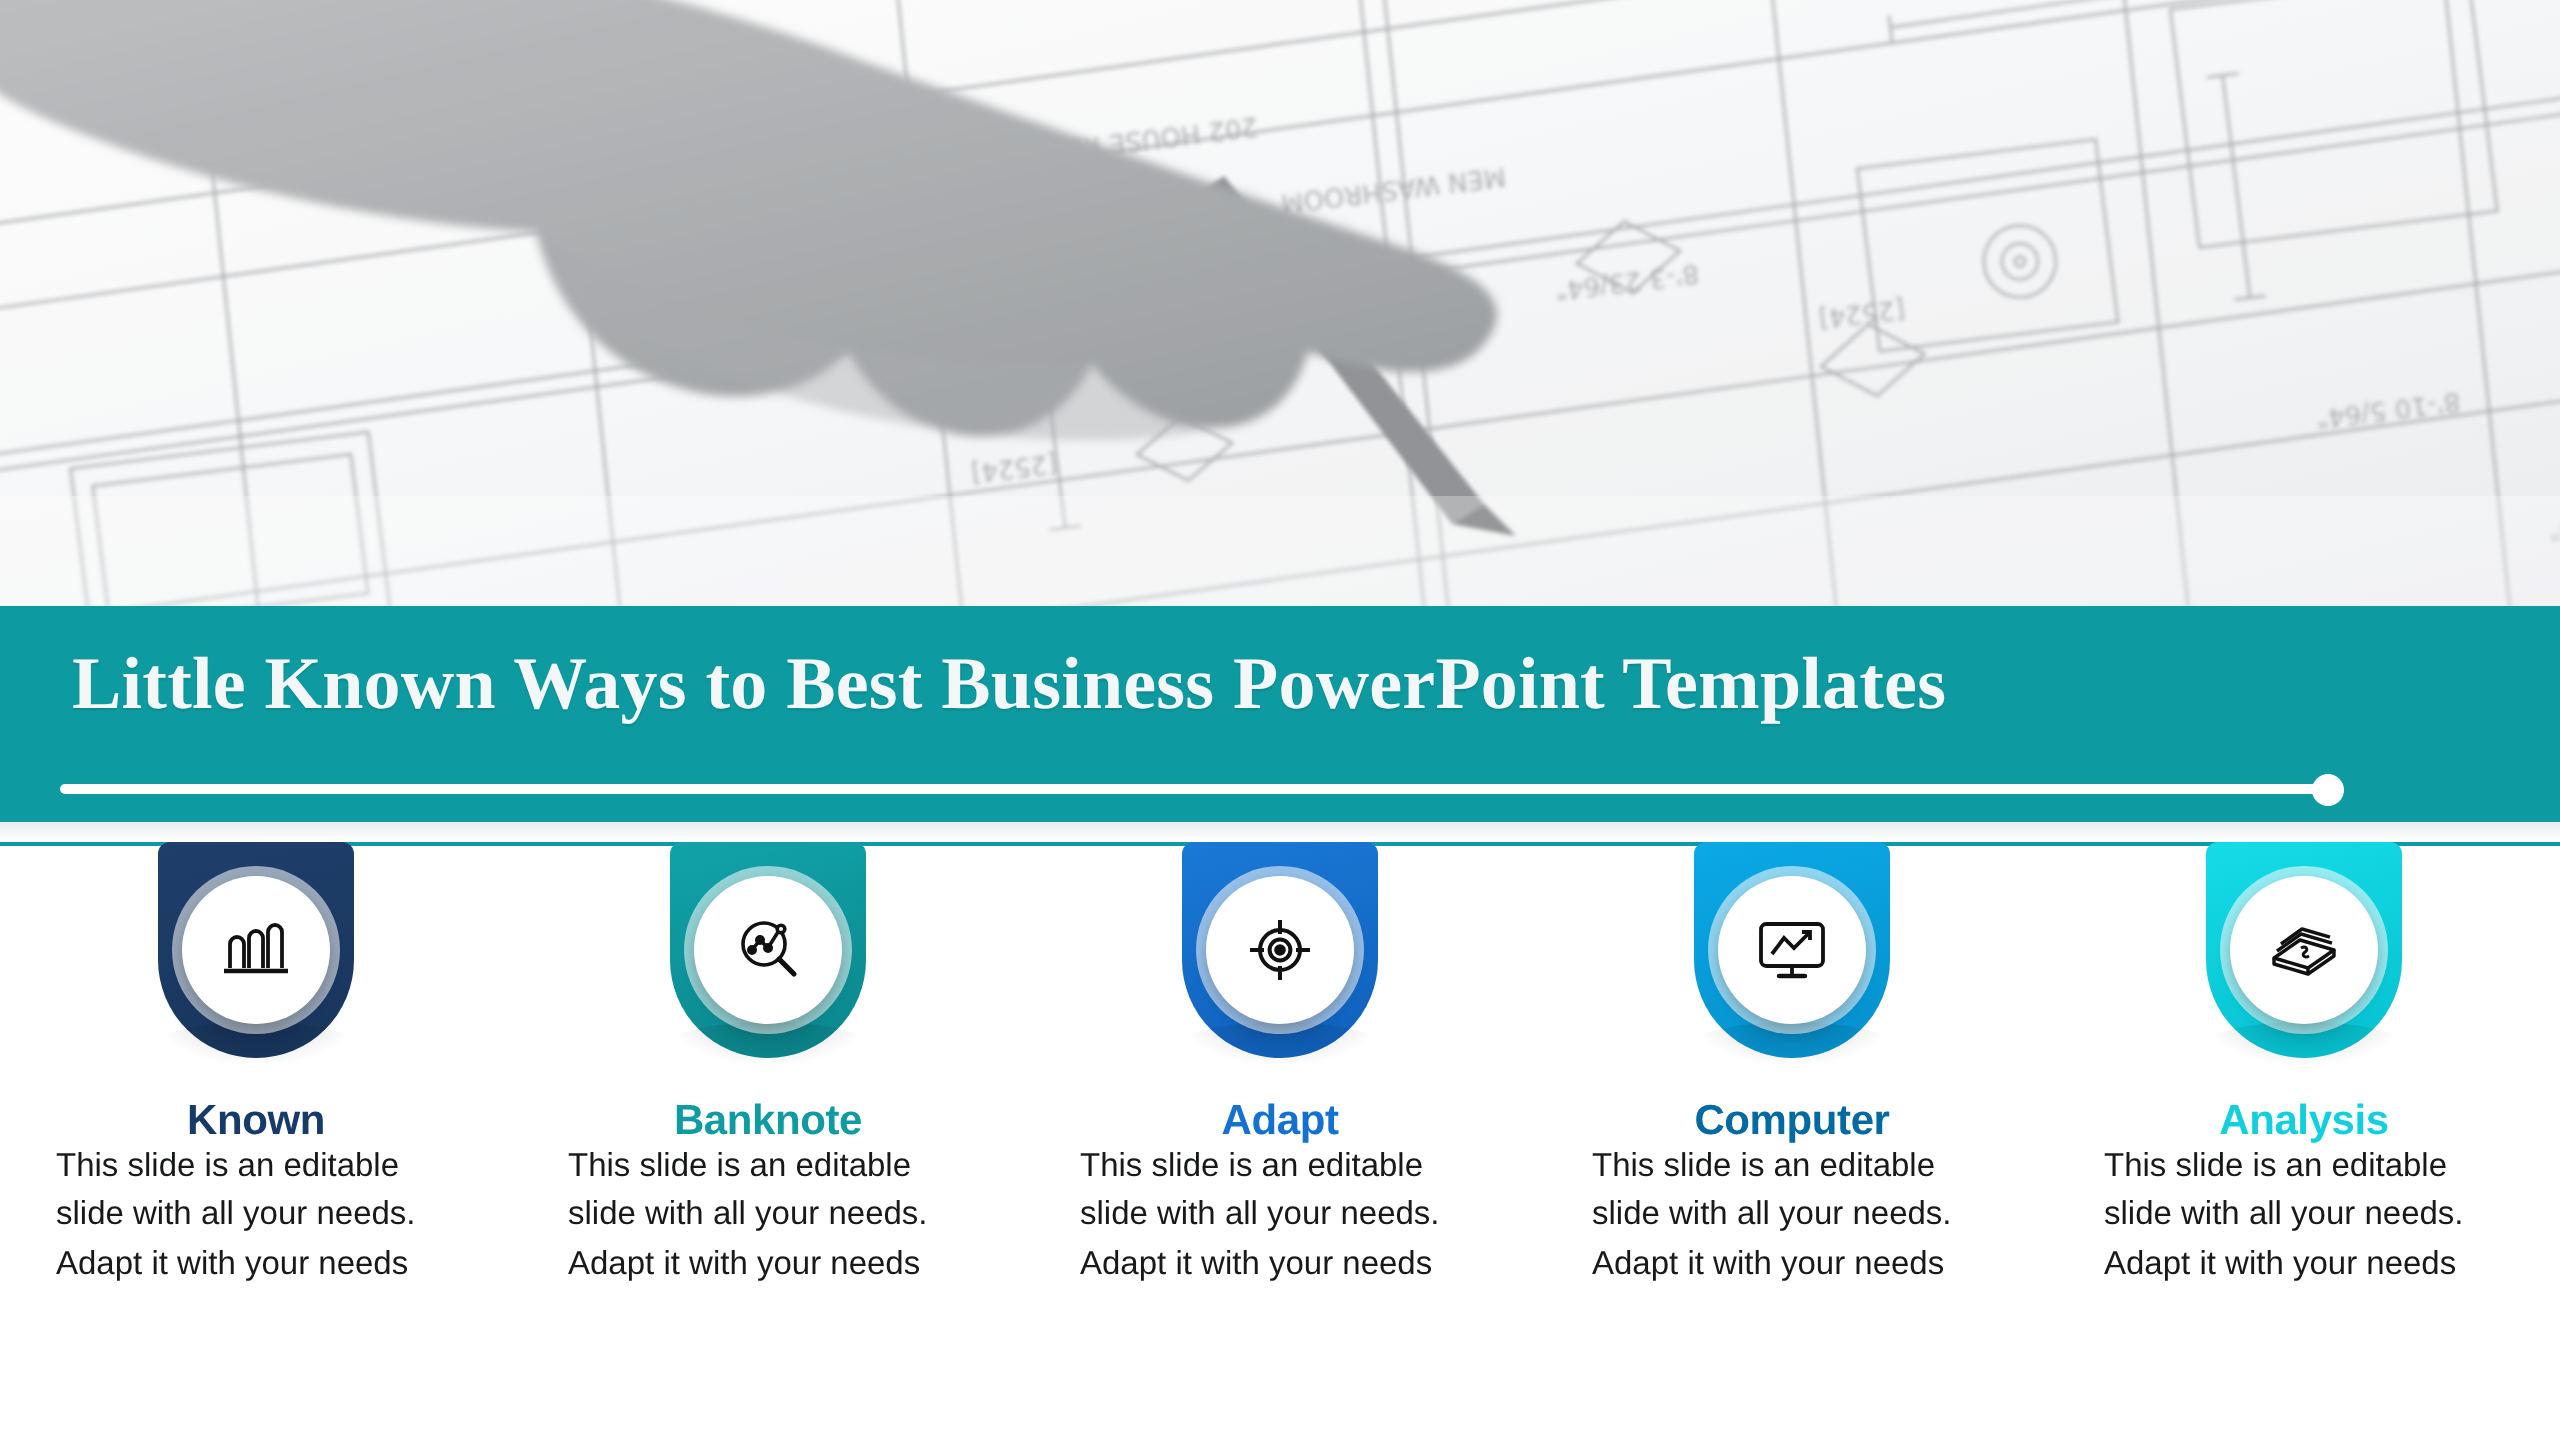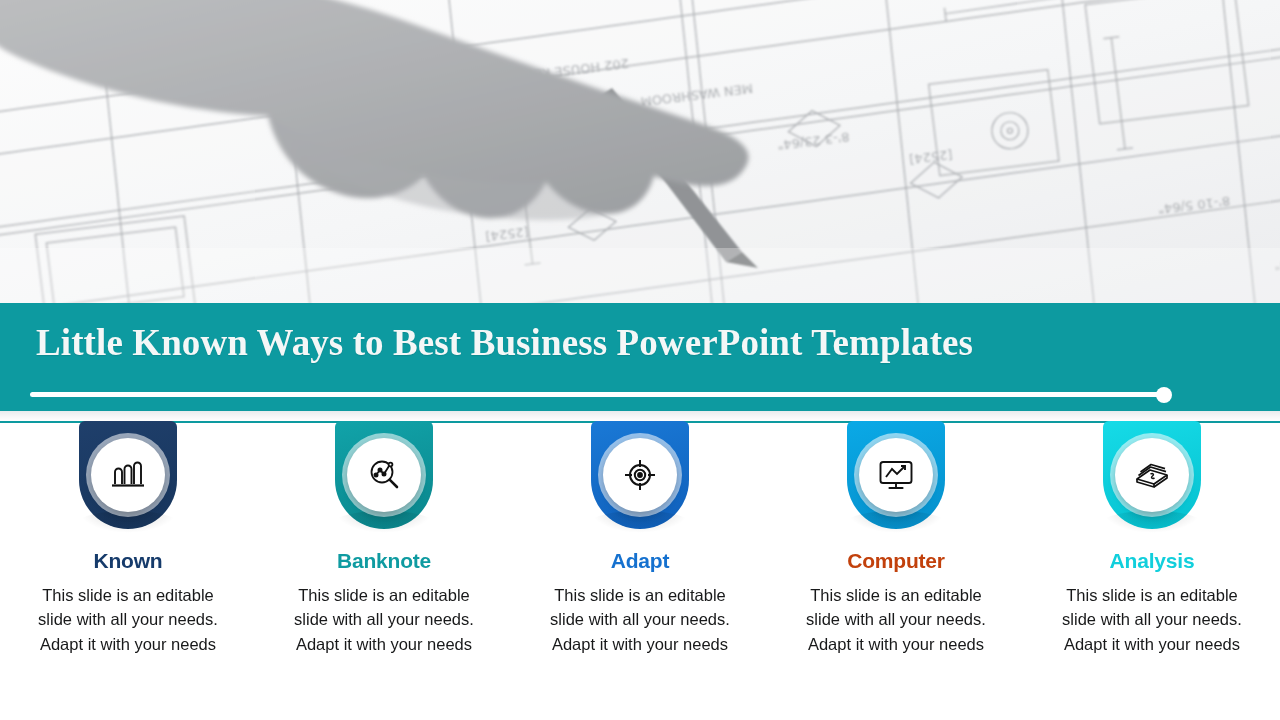--- a/index.html
+++ b/index.html
@@ -78,22 +78,22 @@
     display:flex; align-items:center; justify-content:center;
   }
   .disc svg { display:block; }
 
   .card-title {
     margin-top:21px;
     font-size:21px; font-weight:700; line-height:1;
     letter-spacing:-0.2px;
   }
   .card-body {
-    margin-top:12px; width:200px;
-    text-align:center;
+    width:200px;
+    text-align:left;
     font-size:16.5px; line-height:1.47; color:#18191a;
   }
 </style>
 </head>
 <body>
 
 <div class="slide">
 
   <div class="hero">
     <svg viewBox="0 0 1280 308" preserveAspectRatio="none" aria-hidden="true">
@@ -274,21 +274,21 @@
             <svg width="38" height="34" viewBox="0 0 38 34" fill="none" stroke="#111" stroke-width="1.9">
               <rect x="3.5" y="4" width="31" height="21" rx="2.6"></rect>
               <polyline points="9,19 15,11 20,16 28,8"></polyline>
               <polyline points="24,8 28,8 28,12"></polyline>
               <line x1="19" y1="25" x2="19" y2="29"></line>
               <line x1="12.5" y1="30" x2="25.5" y2="30" stroke-width="2.2" stroke-linecap="round"></line>
             </svg>
           </span>
         </div>
       </div>
-      <div class="card-title" style="color:#c2410c;">Computer</div>
+      <div class="card-title" style="color:#0369a1;">Computer</div>
       <div class="card-body">This slide is an editable slide with all your needs. Adapt it with your needs</div>
     </div>
 
     <div class="card">
       <div class="badge" style="background:linear-gradient(165deg,#16dbe7 0%,#05c0cf 100%);">
         <div class="disc">
           <span>
             <svg width="38" height="32" viewBox="0 0 38 32" fill="none" stroke="#111" stroke-width="1.7" stroke-linejoin="round">
               <path d="M4 20 L17 11 L34 16 L21 25 Z"></path>
               <path d="M4 20 L4 23 L21 28 L21 25"></path>

